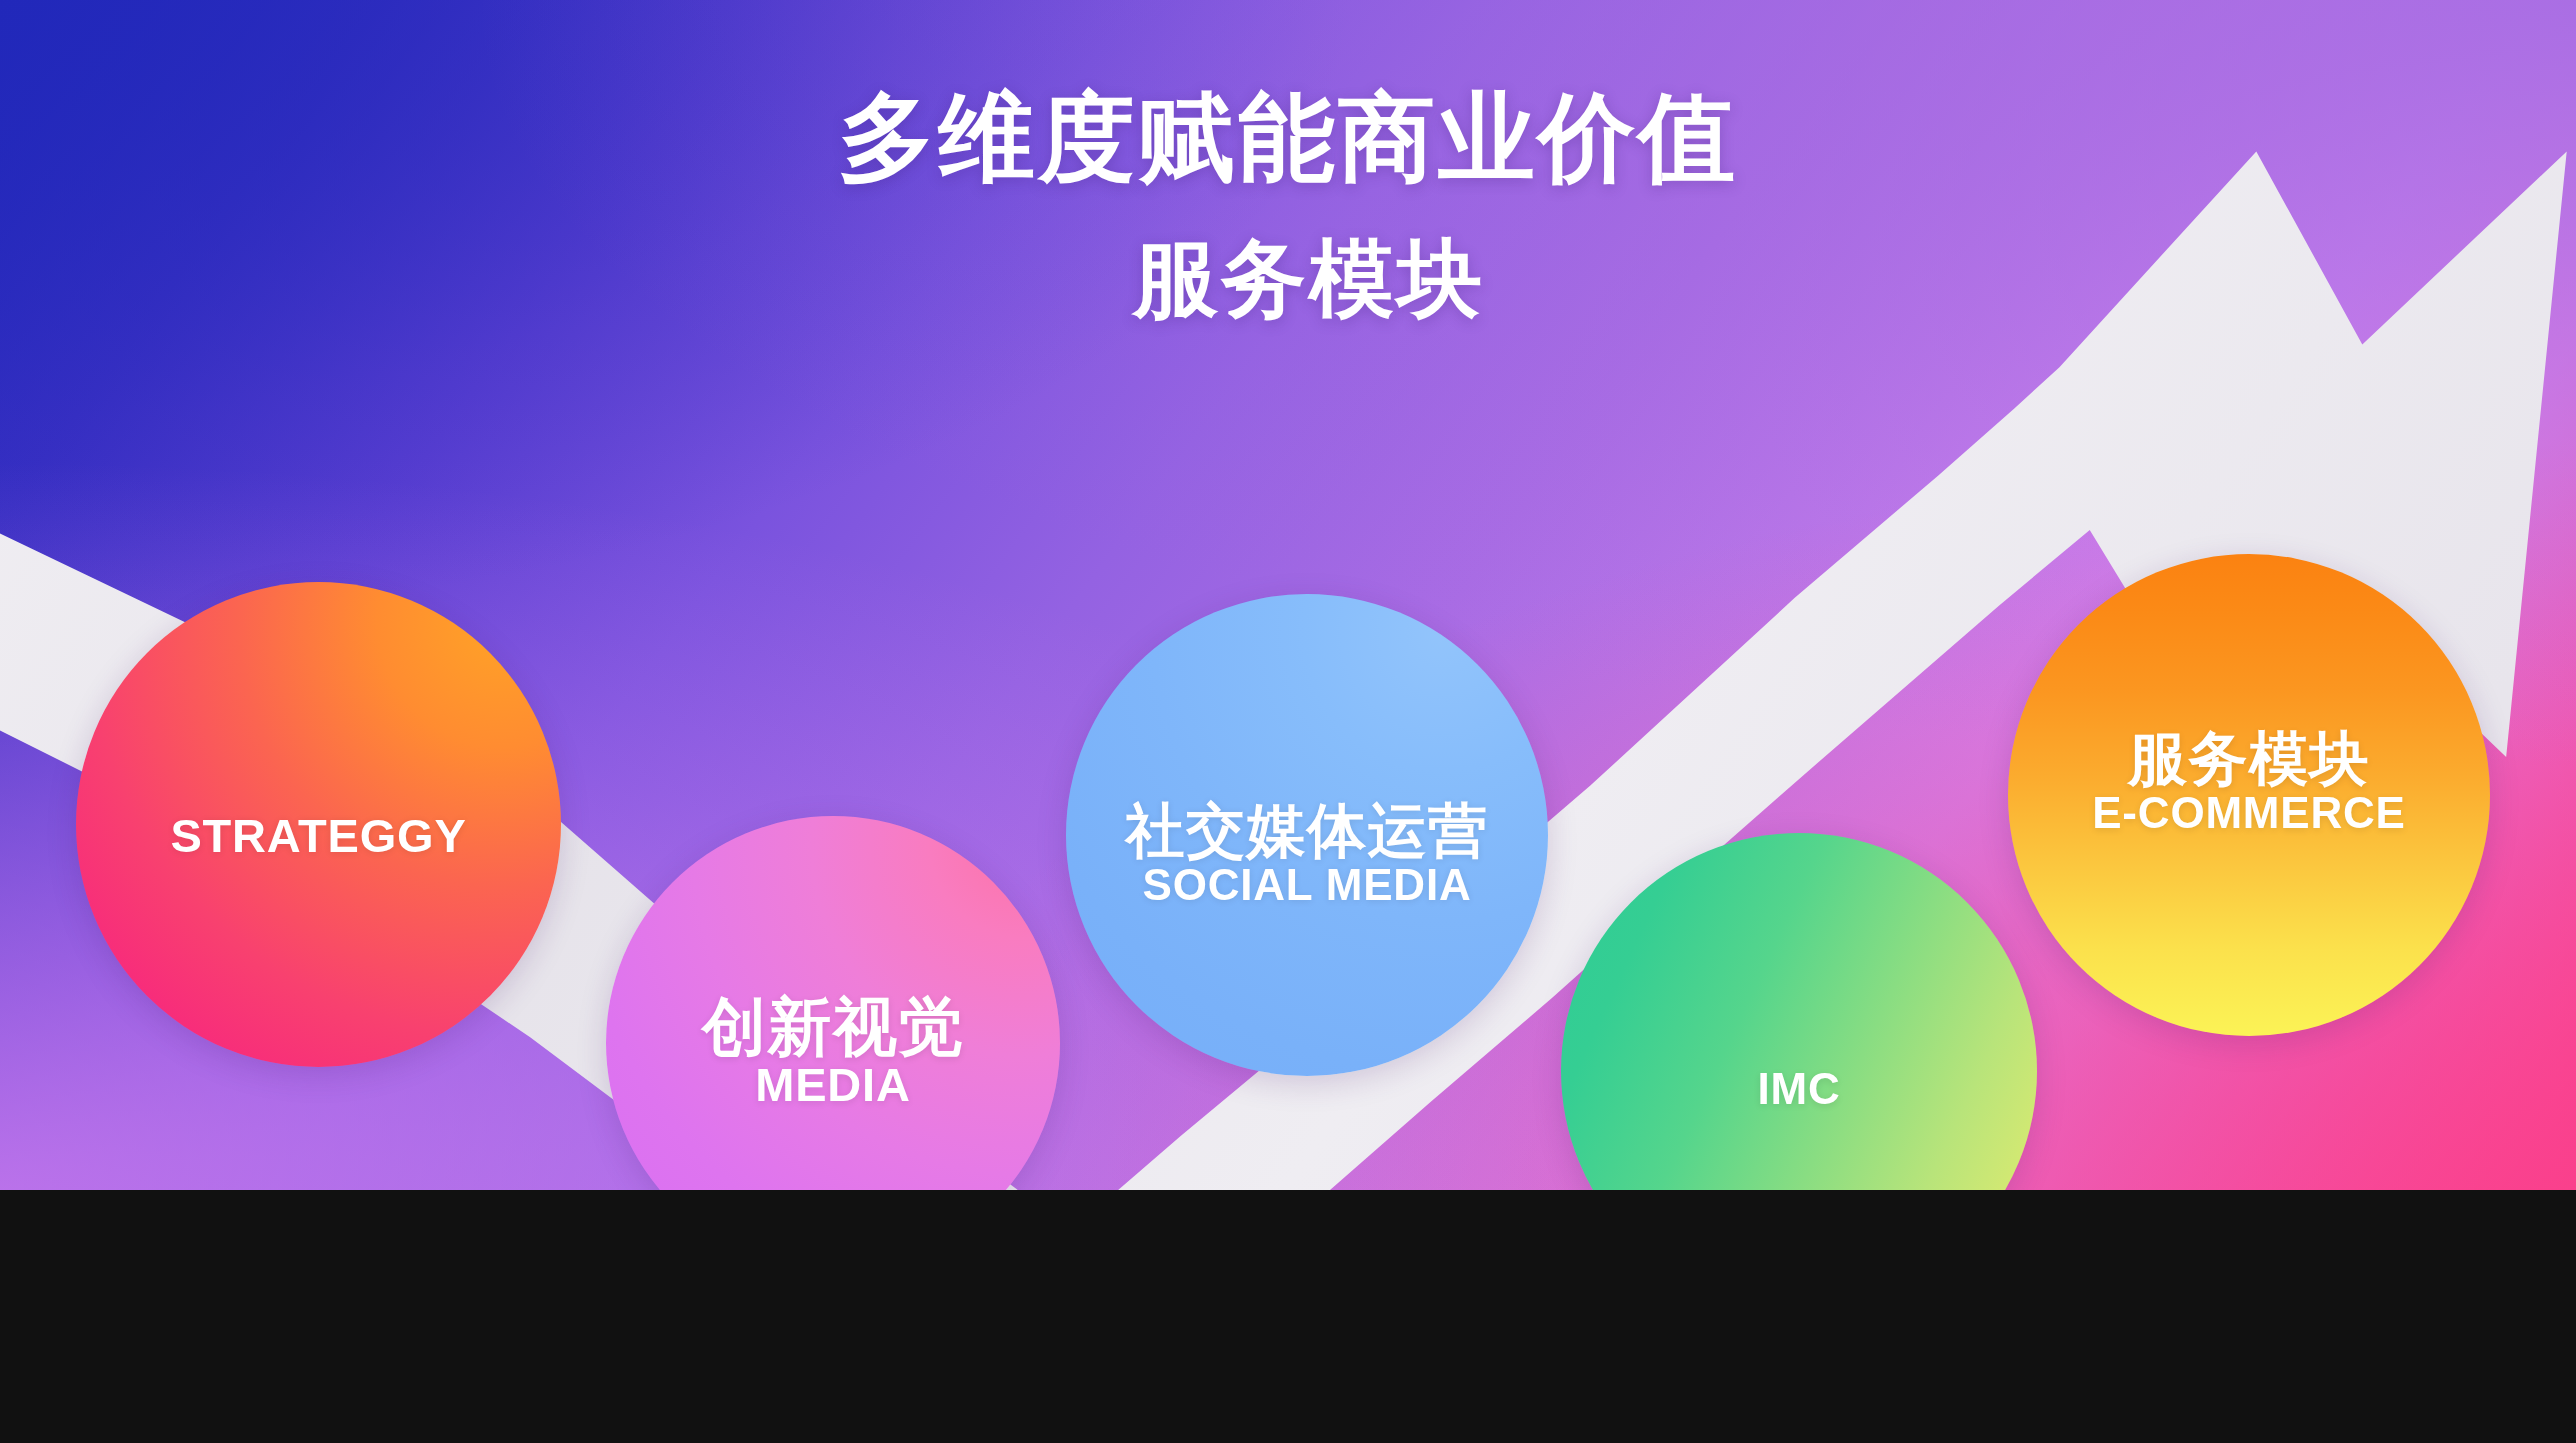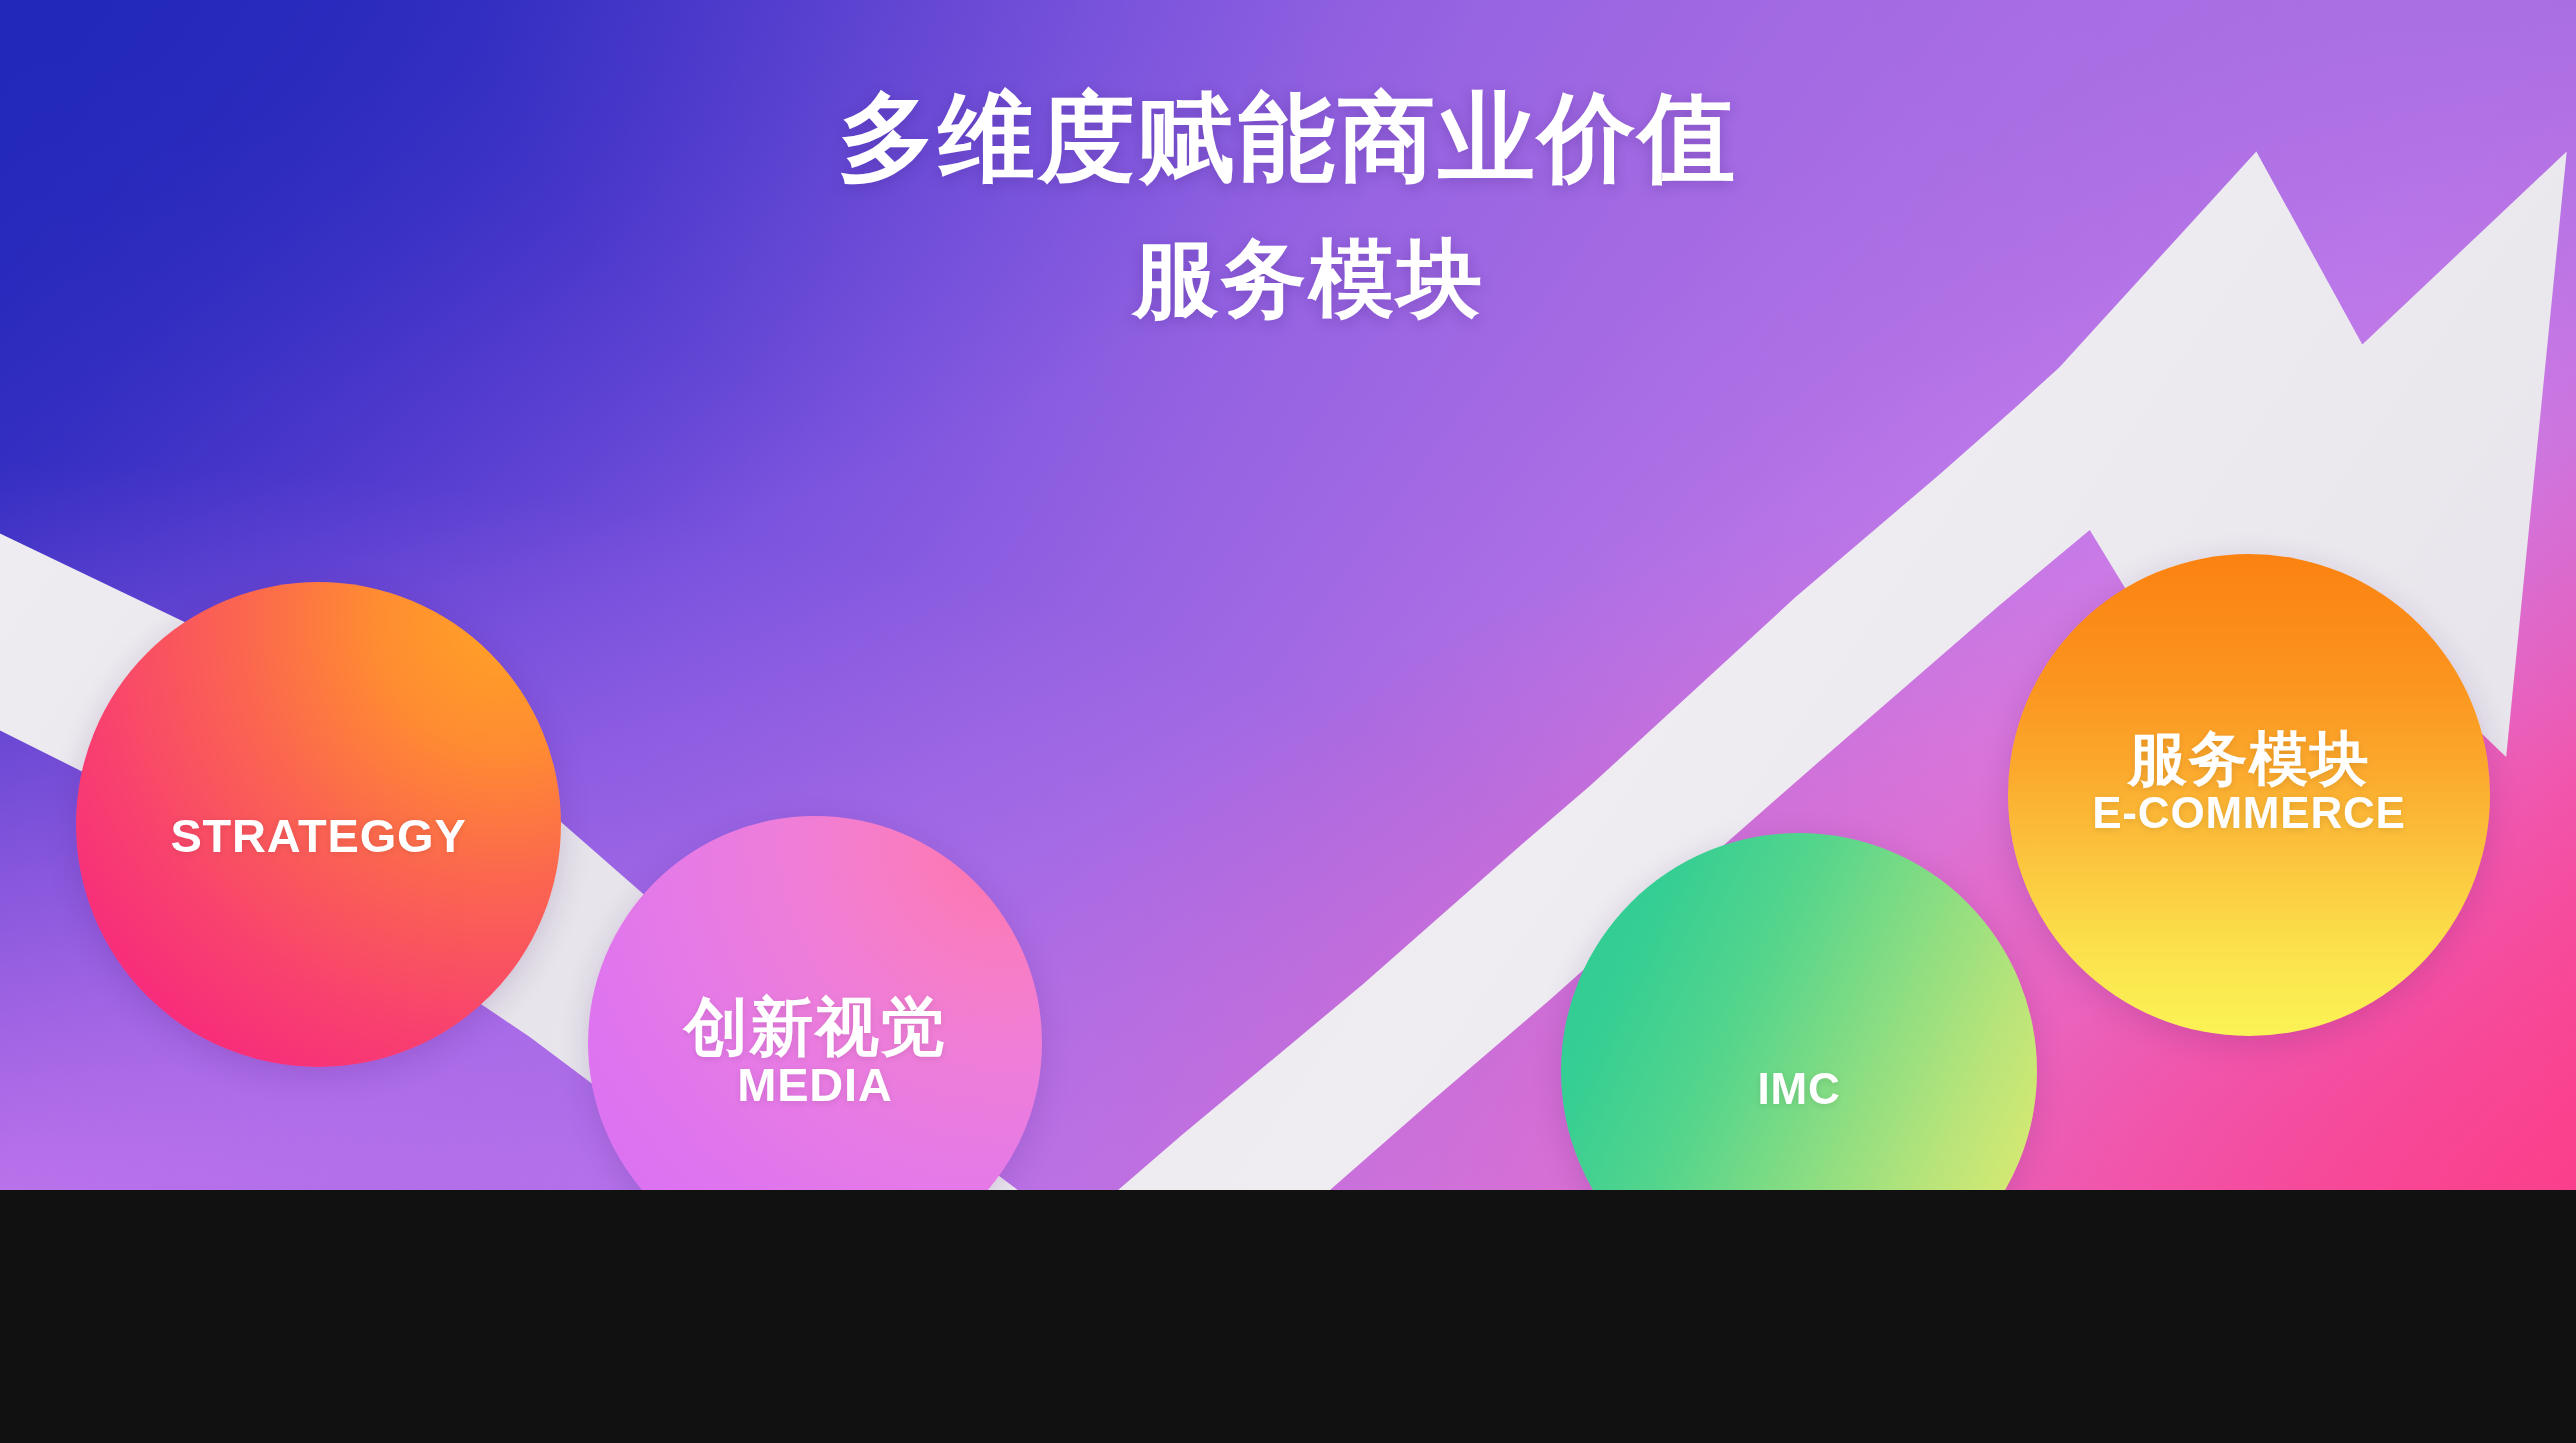--- a/index.html
+++ b/index.html
@@ -116,21 +116,21 @@
 
   
   #circle-0 {
     left: 76px; top: 582px; width: 485px; height: 485px;
     background: linear-gradient(152deg, #ff9a2e 0%, #ff8a33 16%, #fb6a4f 36%, #f94a6e 58%, #f8337f 76%, #f72a87 100%);
     background: radial-gradient(130% 130% at 88% 8%, #ffa326 0%, #ff8c31 20%, #fb6550 42%, #f8416f 66%, #f7257f 88%, #f61d86 100%);
   }
   #circle-0 .text-wrap { transform: translateY(10.6px); }
 
   #circle-1 {
-    left: 588px; top: 816px; width: 454px; height: 454px;
+    left: 606px; top: 816px; width: 454px; height: 454px;
     background: radial-gradient(130% 130% at 92% 6%, #fc73a8 0%, #f97cc0 16%, #ef7ed8 36%, #e67ae6 56%, #de74ef 76%, #d86ff3 100%);
     text-align: center;
   }
   #circle-1 .text-wrap { transform: translateY(9px); }
 
   #circle-2 {
     left: 1066px; top: 594px; width: 482px; height: 482px;
     background: radial-gradient(130% 130% at 78% 8%, #92c4fb 0%, #87bdfb 22%, #7fb6fa 46%, #79b1f9 70%, #74adf8 100%);
   }
   #circle-2 .text-wrap { transform: translateY(19.7px); }
@@ -217,20 +217,26 @@
     </div>
   </div>
 
   <div class="circle" id="circle-1">
     <div class="text-wrap">
       <div class="cn">创新视觉</div>
       <div class="en">MEDIA</div>
     </div>
   </div>
 
+  <div class="circle narrow" id="circle-2">
+    <div class="text-wrap">
+      <div class="cn">社交媒体运营</div>
+      <div class="en">SOCIAL MEDIA</div>
+    </div>
+  </div>
 
   <div class="circle narrow" id="circle-3">
     <div class="text-wrap">
       <div class="en">IMC</div>
     </div>
   </div>
 
   <div class="circle narrow" id="circle-4">
     <div class="text-wrap">
       <div class="cn">服务模块</div>

